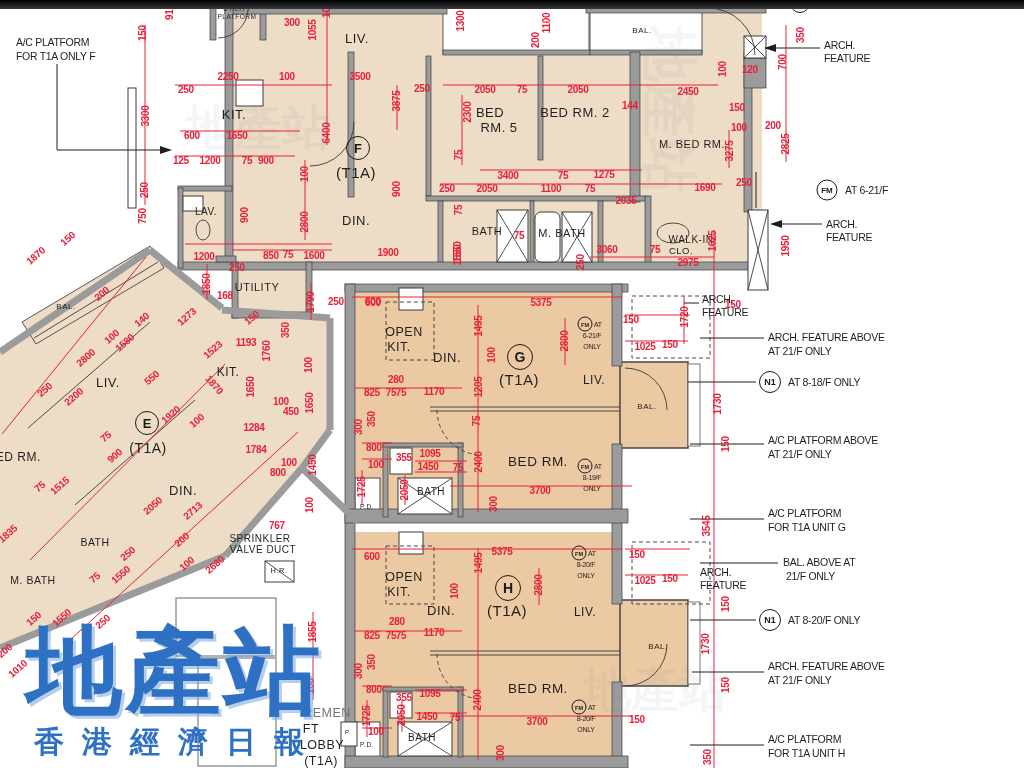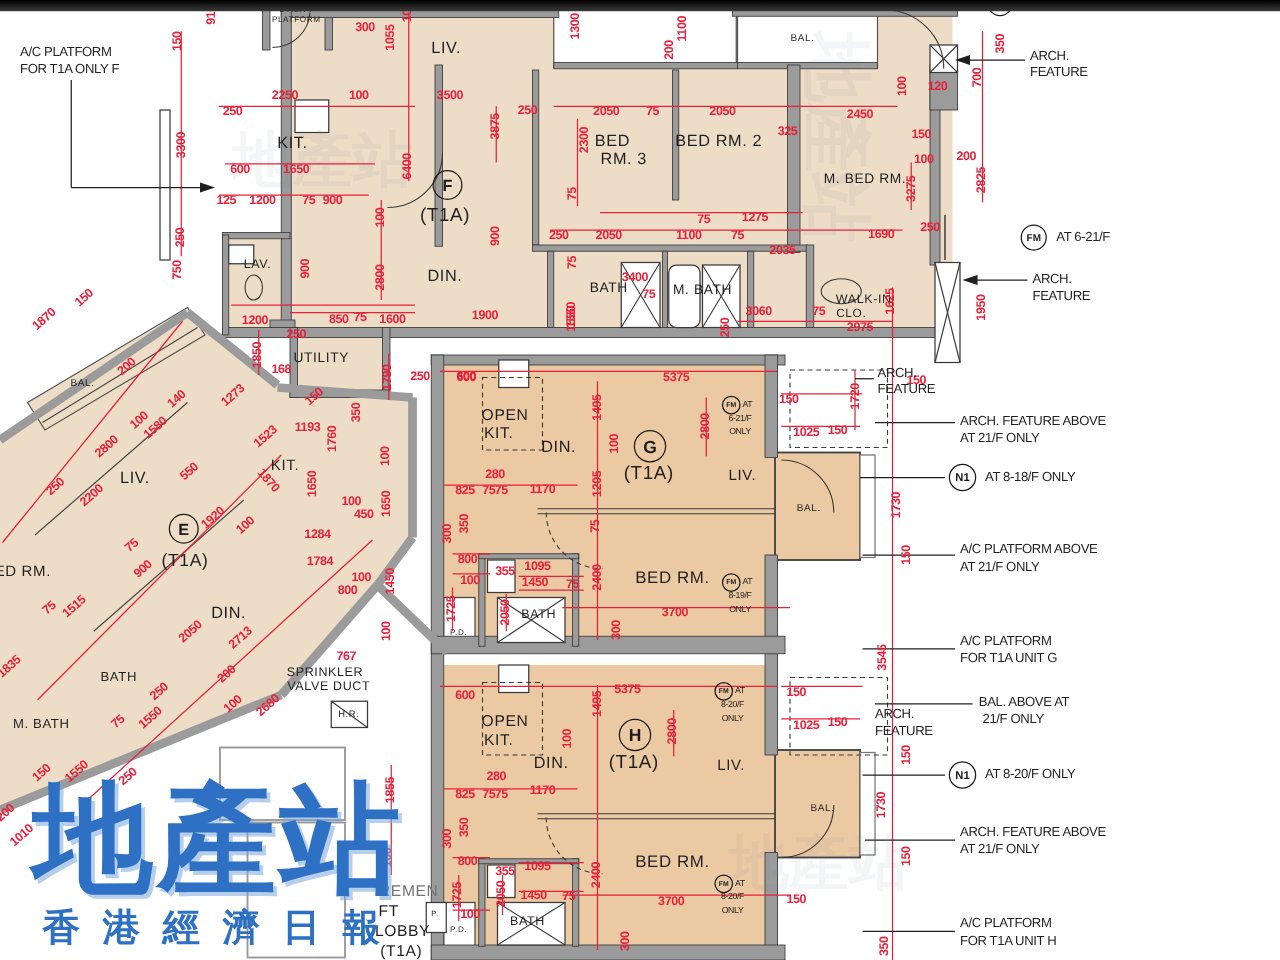--- a/index.html
+++ b/index.html
@@ -238,21 +238,21 @@
 <div id="wm-main">地產站</div>
 <div id="wm-sub">香港經濟日報</div>
 <div id="topbar"></div>
 
 <span class="lab" style="font-size: 6.5px; color: rgb(31, 31, 31); left: 237px; top: 9px; letter-spacing: 0.5px; transform: translate(-50%, -50%);">UTILITY</span>
     <span class="lab" style="font-size: 6.5px; color: rgb(31, 31, 31); left: 237px; top: 17px; letter-spacing: 0.5px; transform: translate(-50%, -50%);">PLATFORM</span>
     <span class="lab" style="font-size: 13px; color: rgb(31, 31, 31); left: 234px; top: 114px; letter-spacing: 0.5px; transform: translate(-50%, -50%);">KIT.</span>
     <span class="lab" style="font-size: 13px; color: rgb(31, 31, 31); left: 357px; top: 38px; letter-spacing: 0.5px; transform: translate(-50%, -50%);">LIV.</span>
     <span class="lab" style="font-size: 13px; color: rgb(31, 31, 31); left: 356px; top: 220px; letter-spacing: 0.5px; transform: translate(-50%, -50%);">DIN.</span>
     <span class="lab" style="font-size: 13px; color: rgb(31, 31, 31); left: 490px; top: 112px; letter-spacing: 0.5px; transform: translate(-50%, -50%);">BED</span>
-    <span class="lab" style="font-size: 13px; color: rgb(31, 31, 31); left: 499px; top: 127px; letter-spacing: 0.5px; transform: translate(-50%, -50%);">RM. 3</span>
+    <span class="lab" style="font-size: 13px; color: rgb(31, 31, 31); left: 499px; top: 127px; letter-spacing: 0.5px; transform: translate(-50%, -50%);">RM. 5</span>
     <span class="lab" style="font-size: 13px; color: rgb(31, 31, 31); left: 575px; top: 112px; letter-spacing: 0.5px; transform: translate(-50%, -50%);">BED RM. 2</span>
     <span class="lab" style="font-size: 11px; color: rgb(31, 31, 31); left: 692px; top: 144px; letter-spacing: 0.5px; transform: translate(-50%, -50%);">M. BED RM.</span>
     <span class="lab" style="font-size: 11px; color: rgb(31, 31, 31); left: 487px; top: 231px; letter-spacing: 0.5px; transform: translate(-50%, -50%);">BATH</span>
     <span class="lab" style="font-size: 11px; color: rgb(31, 31, 31); left: 562px; top: 233px; letter-spacing: 0.5px; transform: translate(-50%, -50%);">M. BATH</span>
     <span class="lab" style="font-size: 10px; color: rgb(31, 31, 31); left: 691px; top: 240px; letter-spacing: 0.5px; transform: translate(-50%, -50%);">WALK-IN</span>
     <span class="lab" style="font-size: 9.5px; color: rgb(31, 31, 31); left: 681px; top: 251px; letter-spacing: 0.5px; transform: translate(-50%, -50%);">CLO.</span>
     <span class="lab" style="font-size: 10px; color: rgb(31, 31, 31); left: 206px; top: 212px; letter-spacing: 0.5px; transform: translate(-50%, -50%);">LAV.</span>
     <span class="lab" style="font-size: 11px; color: rgb(31, 31, 31); left: 257px; top: 287px; letter-spacing: 0.5px; transform: translate(-50%, -50%);">UTILITY</span>
     <span class="lab" style="font-size: 8px; color: rgb(31, 31, 31); left: 642px; top: 31px; letter-spacing: 0.5px; transform: translate(-50%, -50%);">BAL.</span>
     <span class="lab" style="font-size: 15px; color: rgb(31, 31, 31); left: 356px; top: 172px; letter-spacing: 0.5px; transform: translate(-50%, -50%);">(T1A)</span>
@@ -298,41 +298,41 @@
     <span class="lab" style="font-size: 10px; color: rgb(233, 32, 58); left: 228px; top: 77px; font-weight: bold; transform: translate(-50%, -50%);">2250</span>
     <span class="lab" style="font-size: 10px; color: rgb(233, 32, 58); left: 287px; top: 77px; font-weight: bold; transform: translate(-50%, -50%);">100</span>
     <span class="lab" style="font-size: 10px; color: rgb(233, 32, 58); left: 360px; top: 77px; font-weight: bold; transform: translate(-50%, -50%);">3500</span>
     <span class="lab" style="font-size: 10px; color: rgb(233, 32, 58); left: 186px; top: 90px; font-weight: bold; transform: translate(-50%, -50%);">250</span>
     <span class="lab" style="font-size: 10px; color: rgb(233, 32, 58); left: 422px; top: 89px; font-weight: bold; transform: translate(-50%, -50%);">250</span>
     <span class="lab" style="font-size: 10px; color: rgb(233, 32, 58); left: 397px; top: 101px; font-weight: bold; transform: translate(-50%, -50%) rotate(-90deg);">3875</span>
     <span class="lab" style="font-size: 10px; color: rgb(233, 32, 58); left: 485px; top: 90px; font-weight: bold; transform: translate(-50%, -50%);">2050</span>
     <span class="lab" style="font-size: 10px; color: rgb(233, 32, 58); left: 522px; top: 90px; font-weight: bold; transform: translate(-50%, -50%);">75</span>
     <span class="lab" style="font-size: 10px; color: rgb(233, 32, 58); left: 578px; top: 90px; font-weight: bold; transform: translate(-50%, -50%);">2050</span>
     <span class="lab" style="font-size: 10px; color: rgb(233, 32, 58); left: 688px; top: 92px; font-weight: bold; transform: translate(-50%, -50%);">2450</span>
-    <span class="lab" style="font-size: 10px; color: rgb(233, 32, 58); left: 630px; top: 106px; font-weight: bold; transform: translate(-50%, -50%);">325</span>
+    <span class="lab" style="font-size: 10px; color: rgb(233, 32, 58); left: 630px; top: 106px; font-weight: bold; transform: translate(-50%, -50%);">144</span>
     <span class="lab" style="font-size: 10px; color: rgb(233, 32, 58); left: 461px; top: 21px; font-weight: bold; transform: translate(-50%, -50%) rotate(-90deg);">1300</span>
     <span class="lab" style="font-size: 10px; color: rgb(233, 32, 58); left: 547px; top: 23px; font-weight: bold; transform: translate(-50%, -50%) rotate(-90deg);">1100</span>
     <span class="lab" style="font-size: 10px; color: rgb(233, 32, 58); left: 536px; top: 40px; font-weight: bold; transform: translate(-50%, -50%) rotate(-90deg);">200</span>
     <span class="lab" style="font-size: 10px; color: rgb(233, 32, 58); left: 327px; top: 133px; font-weight: bold; transform: translate(-50%, -50%) rotate(-90deg);">6400</span>
     <span class="lab" style="font-size: 10px; color: rgb(233, 32, 58); left: 146px; top: 116px; font-weight: bold; transform: translate(-50%, -50%) rotate(-90deg);">3300</span>
     <span class="lab" style="font-size: 10px; color: rgb(233, 32, 58); left: 192px; top: 136px; font-weight: bold; transform: translate(-50%, -50%);">600</span>
     <span class="lab" style="font-size: 10px; color: rgb(233, 32, 58); left: 237px; top: 136px; font-weight: bold; transform: translate(-50%, -50%);">1650</span>
     <span class="lab" style="font-size: 10px; color: rgb(233, 32, 58); left: 181px; top: 161px; font-weight: bold; transform: translate(-50%, -50%);">125</span>
     <span class="lab" style="font-size: 10px; color: rgb(233, 32, 58); left: 210px; top: 161px; font-weight: bold; transform: translate(-50%, -50%);">1200</span>
     <span class="lab" style="font-size: 10px; color: rgb(233, 32, 58); left: 247px; top: 161px; font-weight: bold; transform: translate(-50%, -50%);">75</span>
     <span class="lab" style="font-size: 10px; color: rgb(233, 32, 58); left: 266px; top: 161px; font-weight: bold; transform: translate(-50%, -50%);">900</span>
     <span class="lab" style="font-size: 10px; color: rgb(233, 32, 58); left: 145px; top: 190px; font-weight: bold; transform: translate(-50%, -50%) rotate(-90deg);">250</span>
     <span class="lab" style="font-size: 10px; color: rgb(233, 32, 58); left: 143px; top: 216px; font-weight: bold; transform: translate(-50%, -50%) rotate(-90deg);">750</span>
     <span class="lab" style="font-size: 10px; color: rgb(233, 32, 58); left: 305px; top: 174px; font-weight: bold; transform: translate(-50%, -50%) rotate(-90deg);">100</span>
     <span class="lab" style="font-size: 10px; color: rgb(233, 32, 58); left: 305px; top: 222px; font-weight: bold; transform: translate(-50%, -50%) rotate(-90deg);">2800</span>
     <span class="lab" style="font-size: 10px; color: rgb(233, 32, 58); left: 245px; top: 215px; font-weight: bold; transform: translate(-50%, -50%) rotate(-90deg);">900</span>
     <span class="lab" style="font-size: 10px; color: rgb(233, 32, 58); left: 468px; top: 112px; font-weight: bold; transform: translate(-50%, -50%) rotate(-90deg);">2300</span>
     <span class="lab" style="font-size: 10px; color: rgb(233, 32, 58); left: 459px; top: 155px; font-weight: bold; transform: translate(-50%, -50%) rotate(-90deg);">75</span>
     <span class="lab" style="font-size: 10px; color: rgb(233, 32, 58); left: 397px; top: 189px; font-weight: bold; transform: translate(-50%, -50%) rotate(-90deg);">900</span>
-    <span class="lab" style="font-size: 10px; color: rgb(233, 32, 58); left: 508px; top: 176px; font-weight: bold; transform: translate(-50%, -50%); margin-top: 47px;">3400</span>
+    <span class="lab" style="font-size: 10px; color: rgb(233, 32, 58); left: 508px; top: 176px; font-weight: bold; transform: translate(-50%, -50%);">3400</span>
     <span class="lab" style="font-size: 10px; color: rgb(233, 32, 58); left: 563px; top: 176px; font-weight: bold; transform: translate(-50%, -50%);">75</span>
     <span class="lab" style="font-size: 10px; color: rgb(233, 32, 58); left: 604px; top: 175px; font-weight: bold; transform: translate(-50%, -50%);">1275</span>
     <span class="lab" style="font-size: 10px; color: rgb(233, 32, 58); left: 447px; top: 189px; font-weight: bold; transform: translate(-50%, -50%);">250</span>
     <span class="lab" style="font-size: 10px; color: rgb(233, 32, 58); left: 487px; top: 189px; font-weight: bold; transform: translate(-50%, -50%);">2050</span>
     <span class="lab" style="font-size: 10px; color: rgb(233, 32, 58); left: 551px; top: 189px; font-weight: bold; transform: translate(-50%, -50%);">1100</span>
     <span class="lab" style="font-size: 10px; color: rgb(233, 32, 58); left: 590px; top: 189px; font-weight: bold; transform: translate(-50%, -50%);">75</span>
     <span class="lab" style="font-size: 10px; color: rgb(233, 32, 58); left: 705px; top: 188px; font-weight: bold; transform: translate(-50%, -50%);">1690</span>
     <span class="lab" style="font-size: 10px; color: rgb(233, 32, 58); left: 626px; top: 201px; font-weight: bold; transform: translate(-50%, -50%);">2035</span>
     <span class="lab" style="font-size: 10px; color: rgb(233, 32, 58); left: 459px; top: 210px; font-weight: bold; transform: translate(-50%, -50%) rotate(-90deg);">75</span>
     <span class="lab" style="font-size: 10px; color: rgb(233, 32, 58); left: 458px; top: 252px; font-weight: bold; transform: translate(-50%, -50%) rotate(-90deg);">1550</span>

